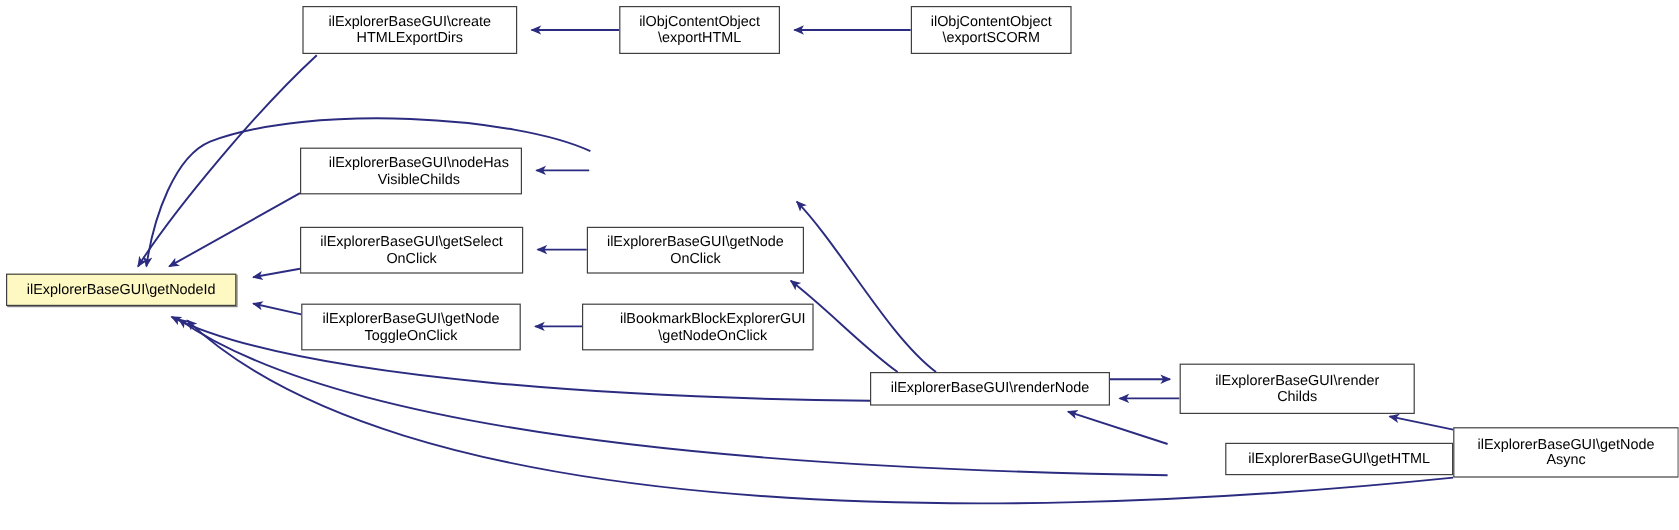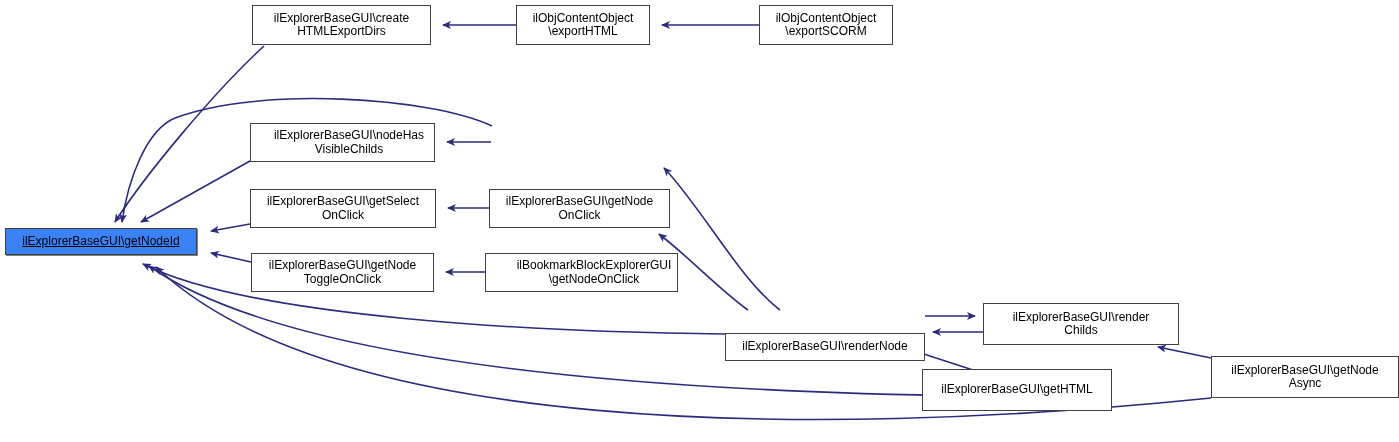--- a/index.html
+++ b/index.html
@@ -34,24 +34,23 @@
     align-items: center;
     justify-content: center;
     text-align: center;
     line-height: 1.12;
     font-size: 12px;
     white-space: pre-line;
     padding: 1px 3px;
     z-index: 5;
   }
   .node.highlight {
-    background: #3b82f6;
+    background: #fef9c3;
     border: 1px solid #404040;
     box-shadow: 1px 1px 0 #808080;
-    text-decoration: underline;
   }
 </style>
 </head>
 <body>
 
 <div id="callgraph">
 
   <svg id="edges" viewBox="0 0 1399 442" xmlns="http://www.w3.org/2000/svg">
     <defs>
       <marker id="ah" markerWidth="9" markerHeight="9" refX="8" refY="4.5" orient="auto" markerUnits="userSpaceOnUse">
@@ -110,20 +109,20 @@
 VisibleChilds</div>
   <div class="node" style="left: 250px; top: 189px; width: 186px; height: 39px;">ilExplorerBaseGUI\getSelect
 OnClick</div>
   <div class="node" style="left: 489px; top: 189px; width: 181px; height: 39px;">ilExplorerBaseGUI\getNode
 OnClick</div>
   <div class="node highlight" style="left: 5px; top: 228px; width: 192px; height: 27px;">ilExplorerBaseGUI\getNodeId</div>
   <div class="node" style="left: 251px; top: 253px; width: 183px; height: 39px;">ilExplorerBaseGUI\getNode
 ToggleOnClick</div>
   <div class="node" style="left: 485px; top: 253px; width: 193px; height: 39px; padding-left: 28px;">ilBookmarkBlockExplorerGUI
 \getNodeOnClick</div>
-  <div class="node" style="left: 725px; top: 310px; width: 200px; height: 28px; margin-top: 23px;">ilExplorerBaseGUI\renderNode</div>
+  <div class="node" style="left: 725px; top: 310px; width: 200px; height: 28px;">ilExplorerBaseGUI\renderNode</div>
   <div class="node" style="left: 983px; top: 303px; width: 196px; height: 42px;">ilExplorerBaseGUI\render
 Childs</div>
-  <div class="node" style="left: 922px; top: 369px; width: 190px; height: 42px;">ilExplorerBaseGUI\getHTML</div>
+  <div class="node" style="left: 1021px; top: 369px; width: 190px; height: 27px;">ilExplorerBaseGUI\getHTML</div>
   <div class="node" style="left: 1211px; top: 356px; width: 188px; height: 42px;">ilExplorerBaseGUI\getNode
 Async</div>
 
 </div>
 
 </body></html>

